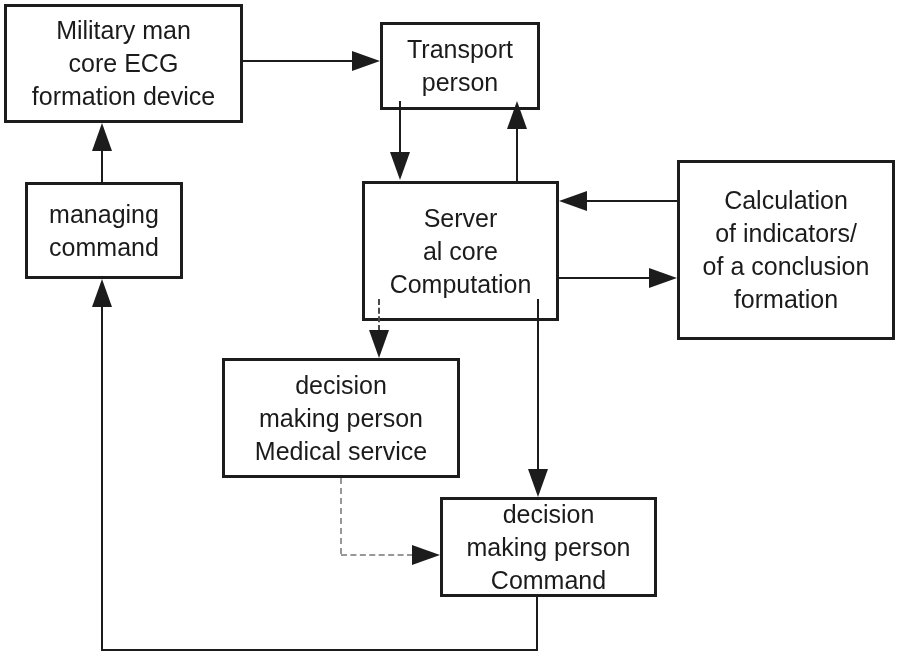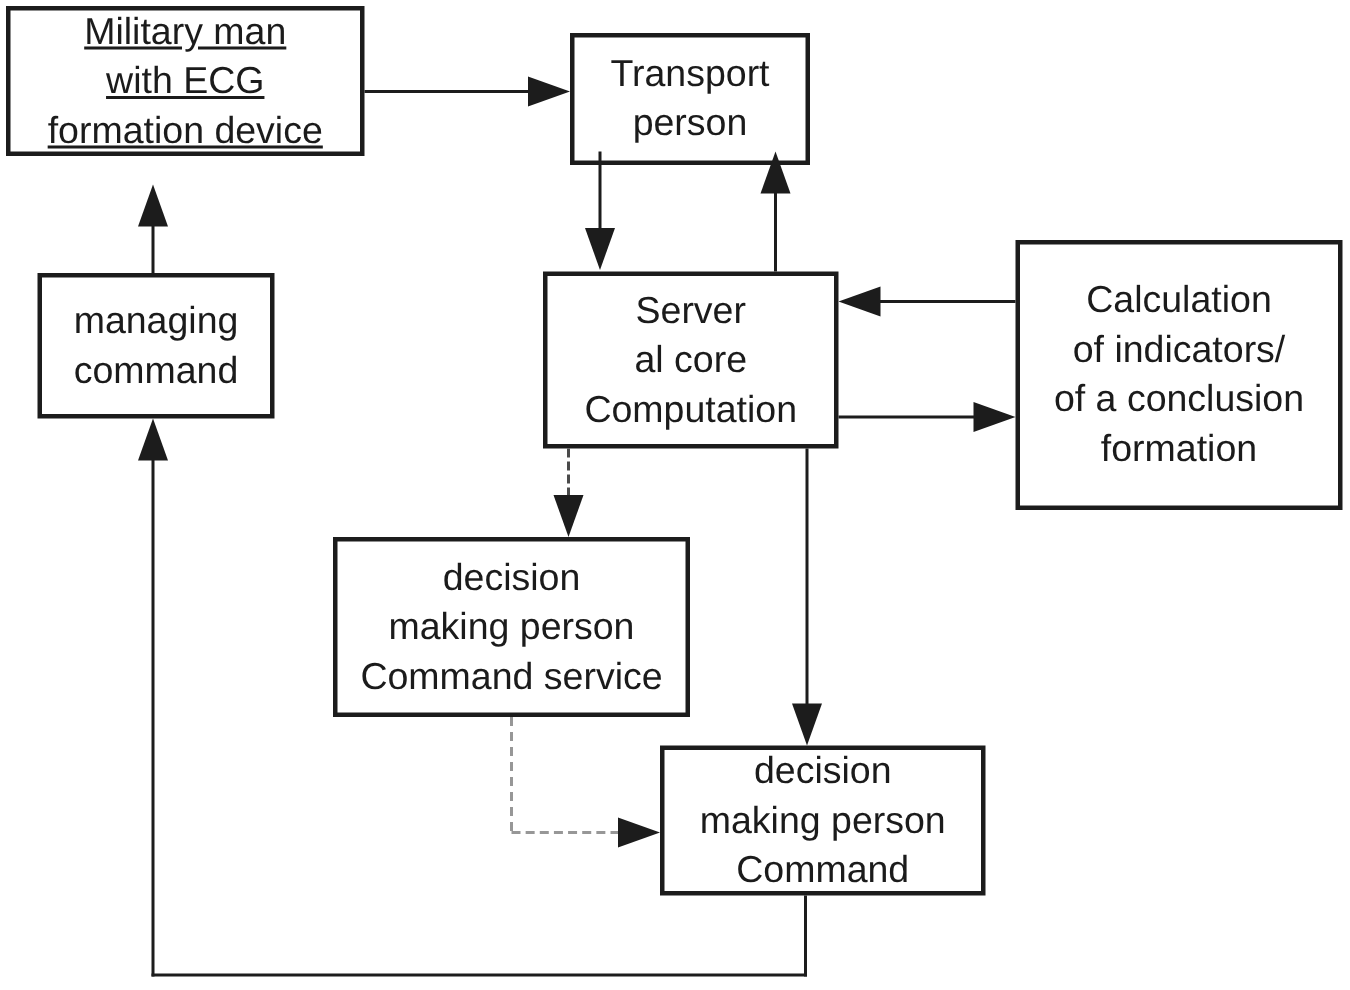--- a/index.html
+++ b/index.html
@@ -23,53 +23,53 @@
   .ah-right{border-top:10px solid transparent;border-bottom:10px solid transparent;border-left:28px solid #1c1c1c;}
   .ah-left {border-top:10px solid transparent;border-bottom:10px solid transparent;border-right:28px solid #1c1c1c;}
   .ah-up   {border-left:10px solid transparent;border-right:10px solid transparent;border-bottom:28px solid #1c1c1c;}
   .ah-down {border-left:10px solid transparent;border-right:10px solid transparent;border-top:28px solid #1c1c1c;}
 </style>
 </head>
 <body>
 
 <div class="canvas">
 
-  <div class="node" style="left:4px;top:4px;width:239px;height:100px;text-decoration:underline;">
+  <div class="node" style="left:4px;top:4px;width:239px;height:119px;">
     <div class="tline">Military man</div>
-    <div class="tline">with ECG</div>
+    <div class="tline">core ECG</div>
     <div class="tline">formation device</div>
   </div>
 
   <div class="node" style="left:380px;top:22px;width:160px;height:88px;">
     <div class="tline">Transport</div>
     <div class="tline">person</div>
   </div>
 
   <div class="node" style="left:25px;top:182px;width:158px;height:97px;">
     <div class="tline">managing</div>
     <div class="tline">command</div>
   </div>
 
-  <div class="node" style="left:362px;top:181px;width:197px;height:118px;">
+  <div class="node" style="left:362px;top:181px;width:197px;height:140px;">
     <div class="tline">Server</div>
     <div class="tline">al core</div>
     <div class="tline">Computation</div>
   </div>
 
   <div class="node" style="left:677px;top:160px;width:218px;height:180px;">
     <div class="tline">Calculation</div>
     <div class="tline">of indicators/</div>
     <div class="tline">of a conclusion</div>
     <div class="tline">formation</div>
   </div>
 
   <div class="node" style="left:222px;top:358px;width:238px;height:120px;">
     <div class="tline">decision</div>
     <div class="tline">making person</div>
-    <div class="tline">Command service</div>
+    <div class="tline">Medical service</div>
   </div>
 
   <div class="node" style="left:440px;top:497px;width:217px;height:100px;">
     <div class="tline">decision</div>
     <div class="tline">making person</div>
     <div class="tline">Command</div>
   </div>
 
   <div class="ln hln" style="left:243px;top:60px;width:111px;"></div>
   <div class="ah ah-right" style="left:352px;top:51px;"></div>

